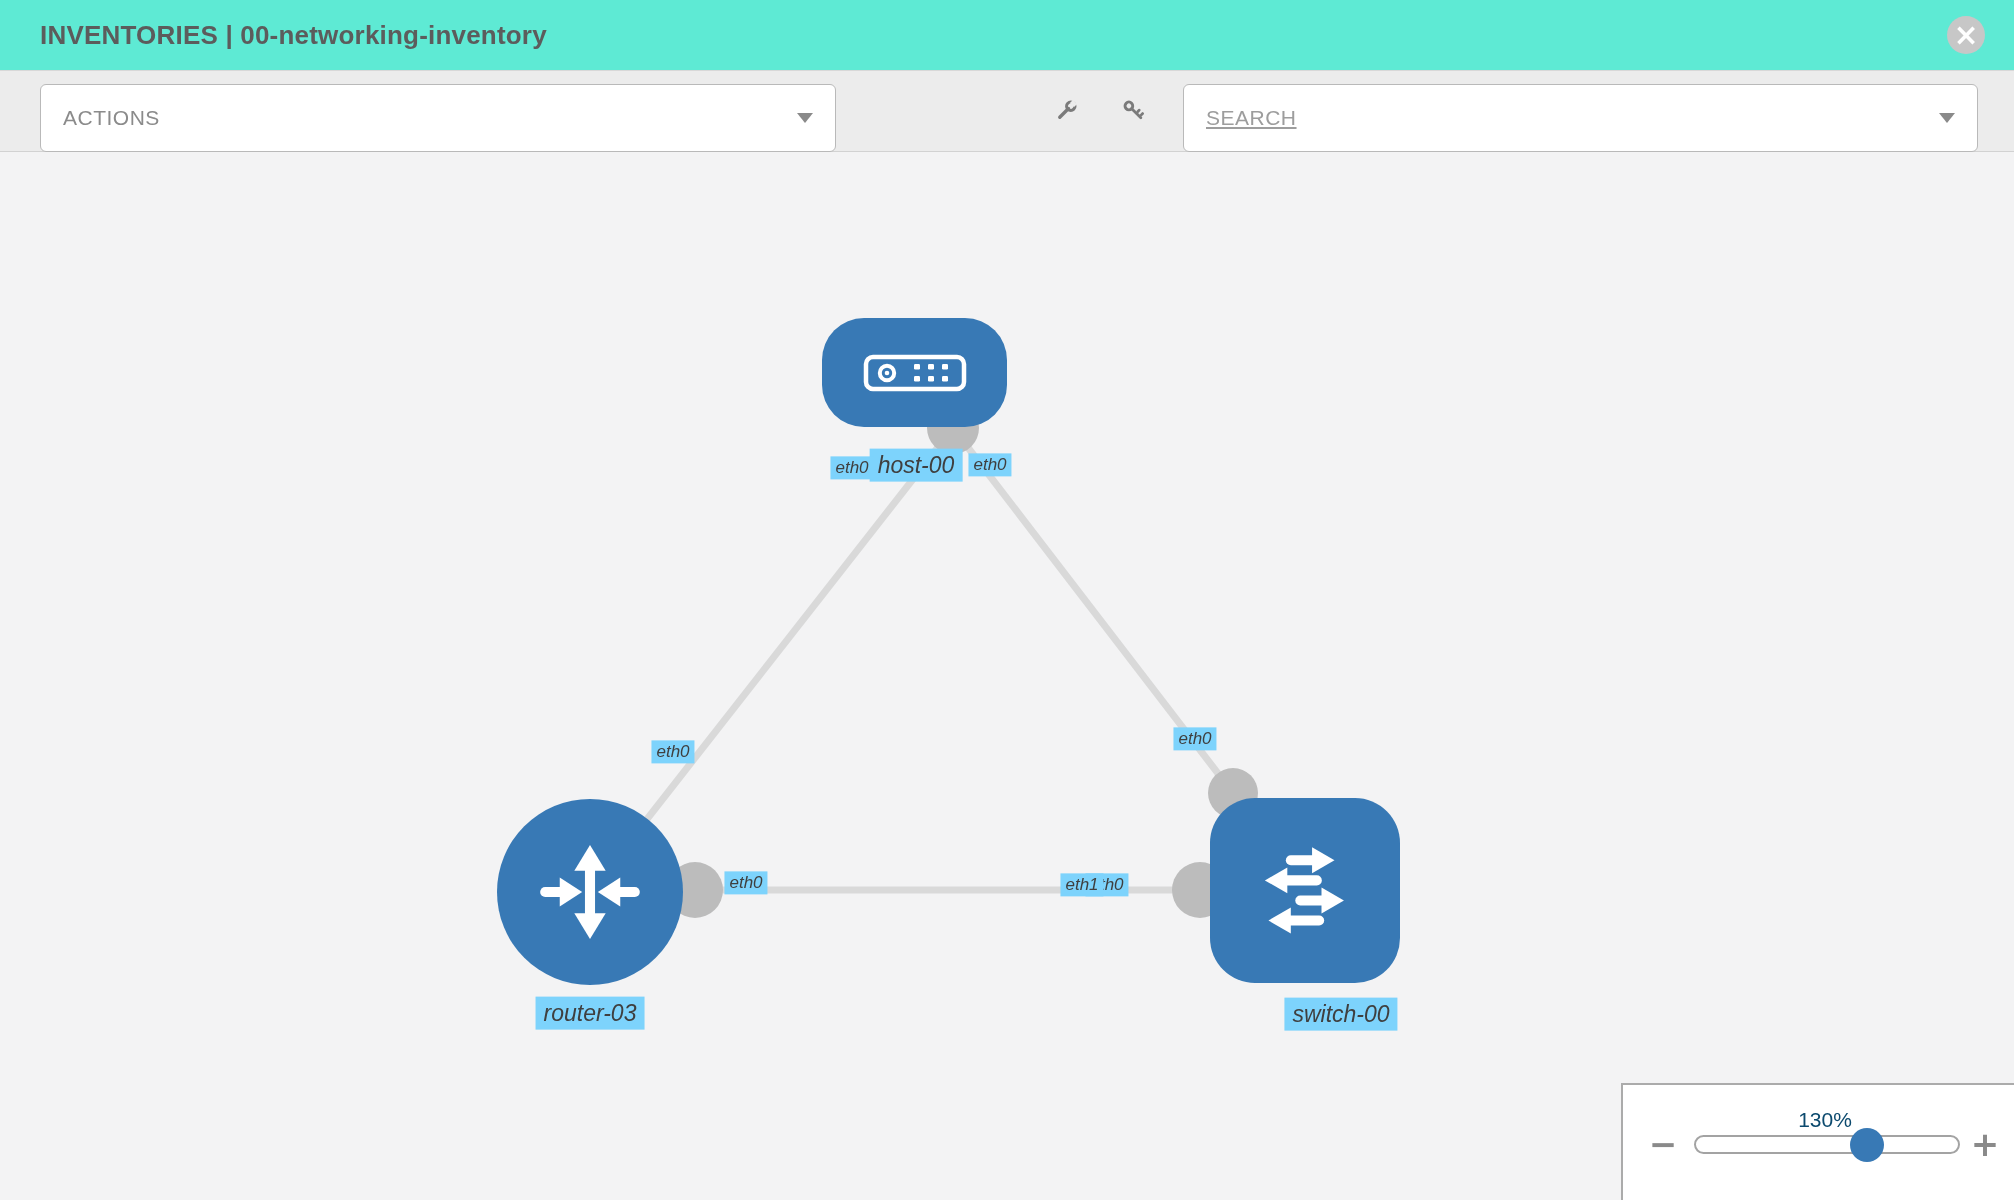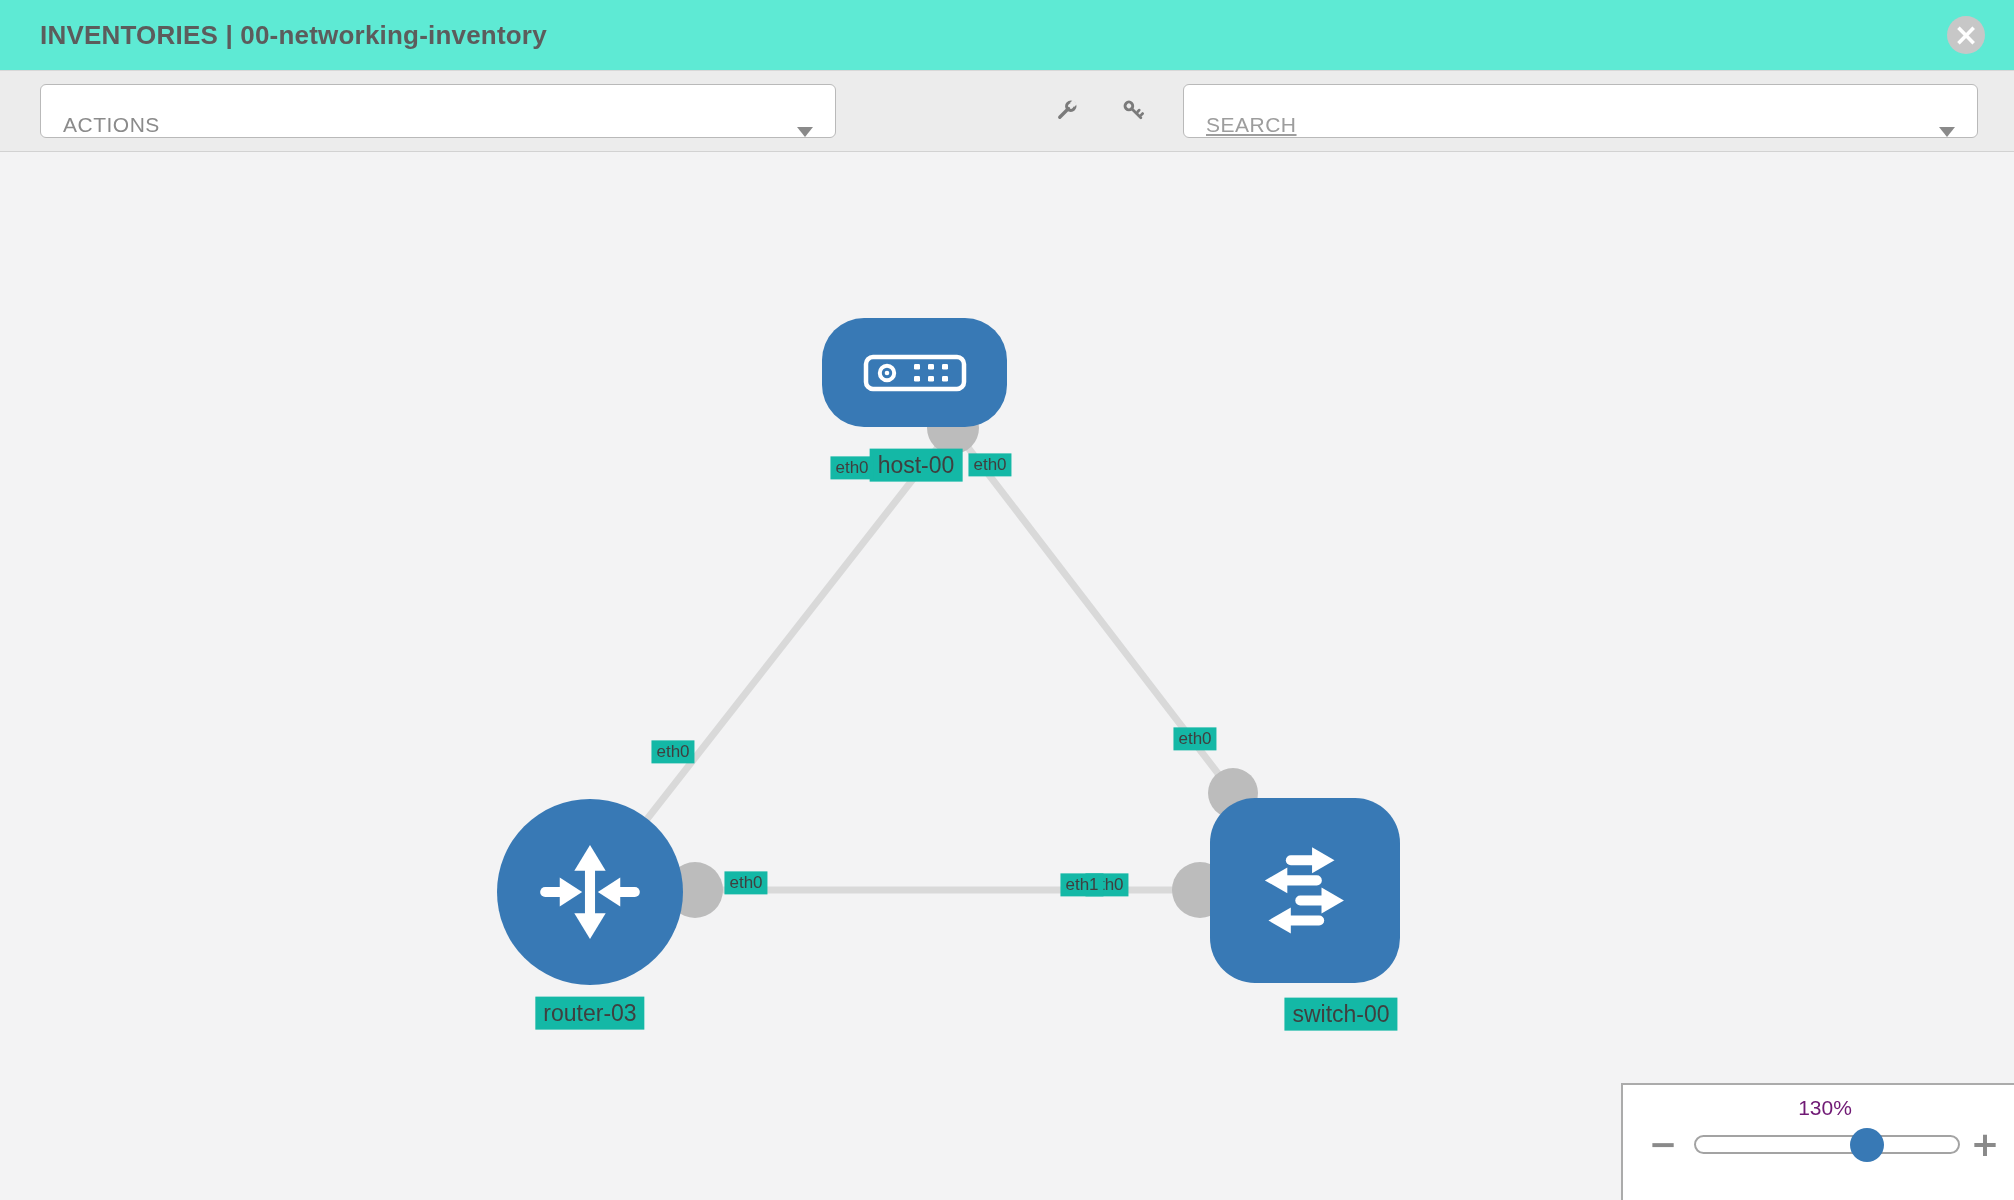--- a/index.html
+++ b/index.html
@@ -16,23 +16,23 @@
     position: absolute; right: 29px; top: 16px; width: 38px; height: 38px;
     border-radius: 50%; background: #c7c7c7; color: #ffffff;
     display: flex; align-items: center; justify-content: center;
     font-family: "DejaVu Sans", sans-serif;
     font-size: 30px; font-weight: 700; line-height: 1; cursor: pointer; user-select: none;
   }
 
   
   .toolbar { position: relative; height: 81px; background: #ececec; border-bottom: 1px solid #d2d2d2; }
   .select {
-    position: absolute; top: 13px; height: 54px; background: #ffffff;
+    position: absolute; top: 13px; height: 68px; background: #ffffff;
     border: 1px solid #b9b9b9; border-radius: 6px;
-    display: flex; align-items: flex-end; padding: 0 22px;
+    display: flex; align-items: center; padding: 0 22px;
     font-size: 21px; color: #8b8b8b; letter-spacing: .5px; cursor: pointer;
   }
   .select.actions { left: 40px; width: 796px; }
   .select.search  { left: 1183px; width: 795px; color: #9d9d9d; text-decoration: underline; }
   .caret {
     margin-left: auto; width: 0; height: 0;
     border-left: 8px solid transparent; border-right: 8px solid transparent;
     border-top: 10px solid #8a8a8a;
   }
   .tool-icon { position: absolute; top: 50%; transform: translateY(-50%); cursor: pointer; line-height: 0; }
@@ -45,33 +45,33 @@
   .node {
     position: absolute; background: #3879b5;
     display: flex; align-items: center; justify-content: center; cursor: pointer;
   }
   .node.host   { left: 822px;  top: 166px; width: 185px; height: 109px; border-radius: 42px; }
   .node.router { left: 497px;  top: 647px; width: 186px; height: 186px; border-radius: 50%; }
   .node.switch { left: 1210px; top: 646px; width: 190px; height: 185px; border-radius: 45px; }
 
   .chip {
     position: absolute; transform: translate(-50%, -50%);
-    background: #14b8a6; color: #3f3f3f; white-space: nowrap; line-height: 1.25;
+    background: #7dd3fc; color: #3f3f3f; white-space: nowrap; line-height: 1.25; font-style: italic;
   }
   .chip.name  { font-size: 23px; padding: 2px 8px; }
   .chip.iface { font-size: 17px; padding: 1px 5px; }
 
   
   .zoom-panel {
     position: absolute; left: 1621px; top: 931px; width: 420px; height: 150px;
     background: #ffffff; border: 2px solid #ababab;
   }
   .zoom-value {
-    position: absolute; left: 202px; top: 11px; transform: translateX(-50%);
-    font-size: 21px; color: #701a75;
+    position: absolute; left: 202px; top: 23px; transform: translateX(-50%);
+    font-size: 21px; color: #0c4a6e;
   }
   .zoom-btn {
     position: absolute; top: 41px; width: 36px; height: 36px;
     font-size: 34px; font-weight: 700; color: #8a8a8a; line-height: 36px;
     text-align: center; cursor: pointer; user-select: none;
     font-family: "DejaVu Sans", sans-serif;
   }
   .zoom-btn.minus { left: 22px; }
   .zoom-btn.plus  { left: 344px; }
   .zoom-slider {

